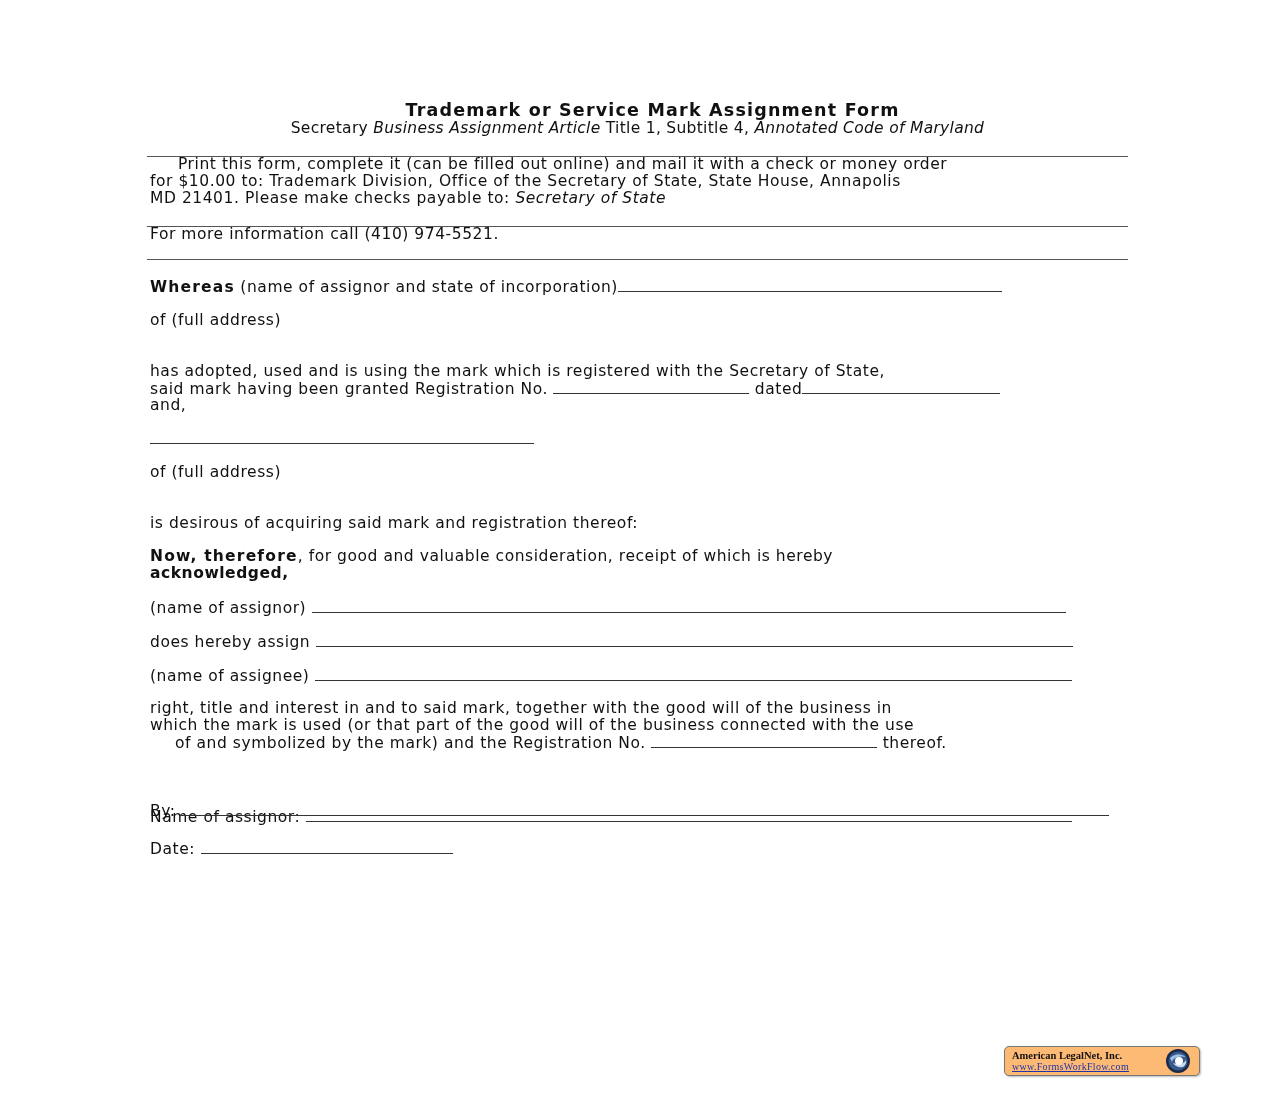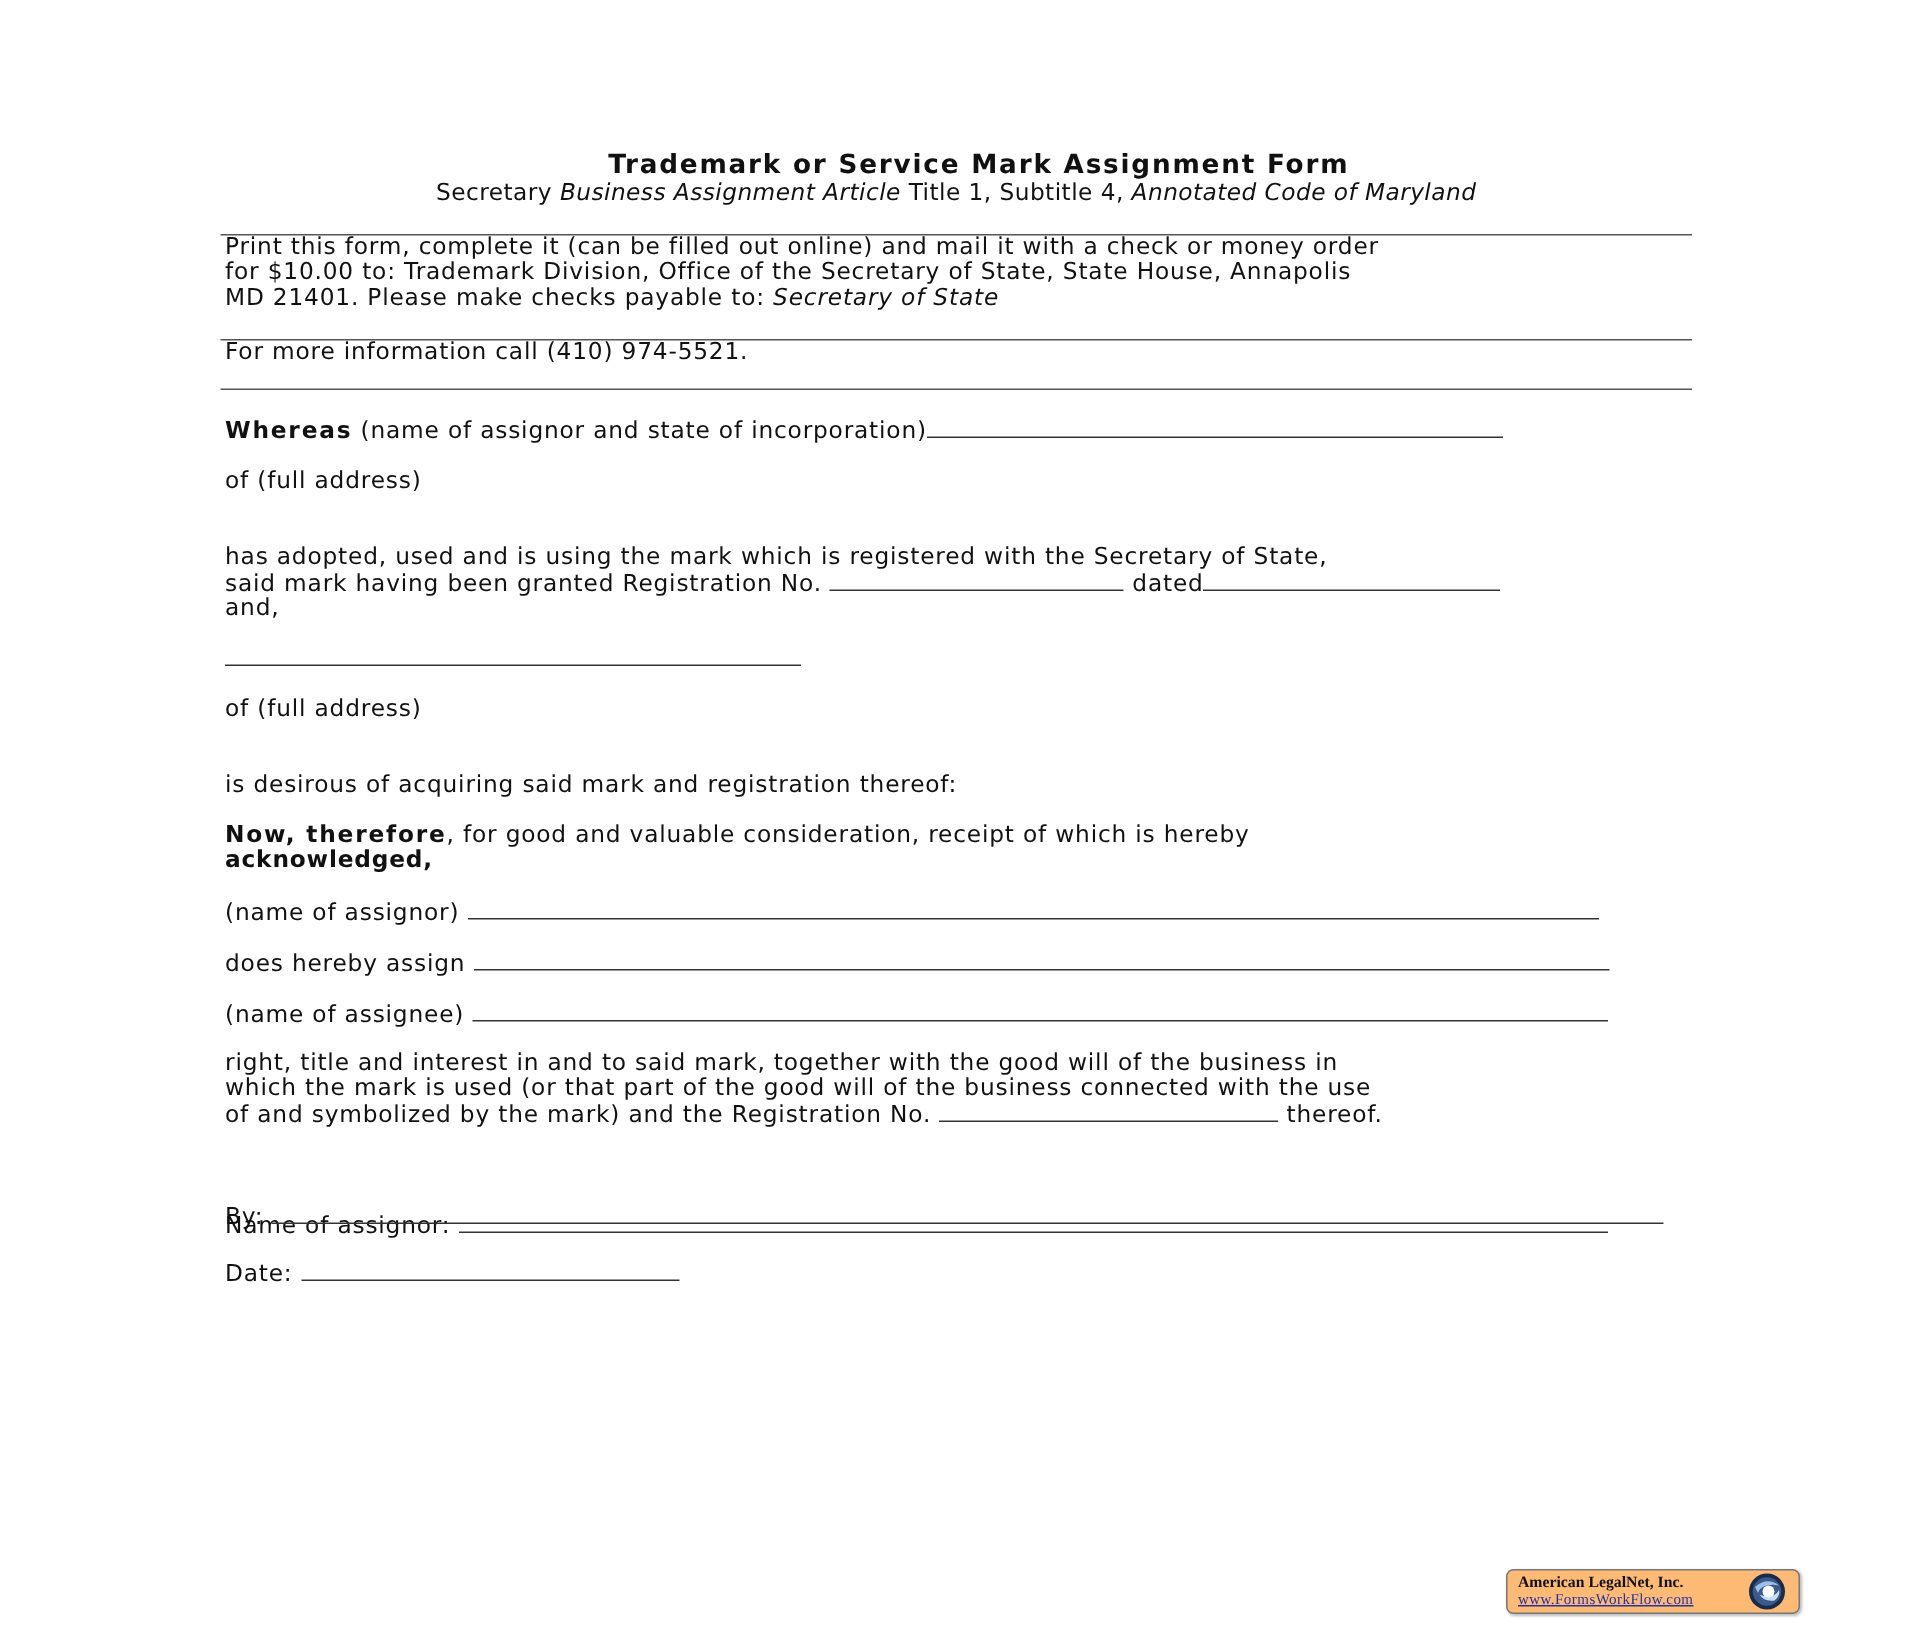--- a/index.html
+++ b/index.html
@@ -23,21 +23,21 @@
 </head>
 <body>
 
 <div class="abs title">Trademark or Service Mark Assignment Form</div>
 <div class="abs subtitle">
   <span>Secretary </span><span class="i">Business Assignment Article</span><span> Title 1, Subtitle 4, </span><span class="i">Annotated Code of Maryland</span>
 </div>
 
 <div class="abs rule" style="top:156px;"></div>
 
-<div class="abs txt" style="top:156px;">Print this form, complete it (can be filled out online) and mail it with a check or money order</div>
+<div class="abs txt" style="top:156px;margin-left:28px;">Print this form, complete it (can be filled out online) and mail it with a check or money order</div>
 <div class="abs txt" style="top:173px;">for $10.00 to: Trademark Division, Office of the Secretary of State, State House, Annapolis</div>
 <div class="abs txt" style="top:190px;"><span>MD 21401. Please make checks payable to: </span><span class="i">Secretary of State</span></div>
 
 <div class="abs rule" style="top:226px;"></div>
 <div class="abs txt" style="top:226px;">For more information call (410) 974-5521.</div>
 <div class="abs rule" style="top:259px;"></div>
 
 <div class="abs txt" style="top:278px;"><span class="b">Whereas</span><span> (name of assignor and state of incorporation)</span><span class="blank" style="width:384px;"></span></div>
 
 <div class="abs txt" style="top:312px;">of (full address)</div>
@@ -54,21 +54,21 @@
 
 <div class="abs txt" style="top:548px;"><span class="b">Now, therefore</span><span>, for good and valuable consideration, receipt of which is hereby</span></div>
 <div class="abs txt" style="top:565px;font-weight:bold;">acknowledged,</div>
 
 <div class="abs txt" style="top:599px;"><span>(name of assignor) </span><span class="blank" style="width:754px;"></span></div>
 <div class="abs txt" style="top:633px;"><span>does hereby assign </span><span class="blank" style="width:757px;"></span></div>
 <div class="abs txt" style="top:667px;"><span>(name of assignee) </span><span class="blank" style="width:757px;"></span></div>
 
 <div class="abs txt" style="top:700px;">right, title and interest in and to said mark, together with the good will of the business in</div>
 <div class="abs txt" style="top:717px;">which the mark is used (or that part of the good will of the business connected with the use</div>
-<div class="abs txt" style="top:734px;"><span>of and symbolized by the mark) and the Registration No. </span><span class="blank" style="width:226px;"></span><span> thereof.</span></div>
+<div class="abs txt" style="top:734px;margin-left:25px;"><span>of and symbolized by the mark) and the Registration No. </span><span class="blank" style="width:226px;"></span><span> thereof.</span></div>
 
 <div class="abs txt" style="top:768px;margin-top:40px;"><span>Name of assignor: </span><span class="blank" style="width:766px;"></span></div>
 <div class="abs txt" style="top:802px;"><span>By: </span><span class="blank" style="width:928px;"></span></div>
 <div class="abs txt" style="top:811px;margin-top:29px;"><span>Date: </span><span class="blank" style="width:252px;"></span></div>
 
 <div class="abs logo">
   <div class="abs logo-name">American LegalNet, Inc.</div>
   <div class="abs logo-url">www.FormsWorkFlow.com</div>
   <svg class="abs logo-globe" viewBox="0 0 26 26">
     <circle cx="13" cy="13" r="12" fill="#1a2a4a"></circle>

